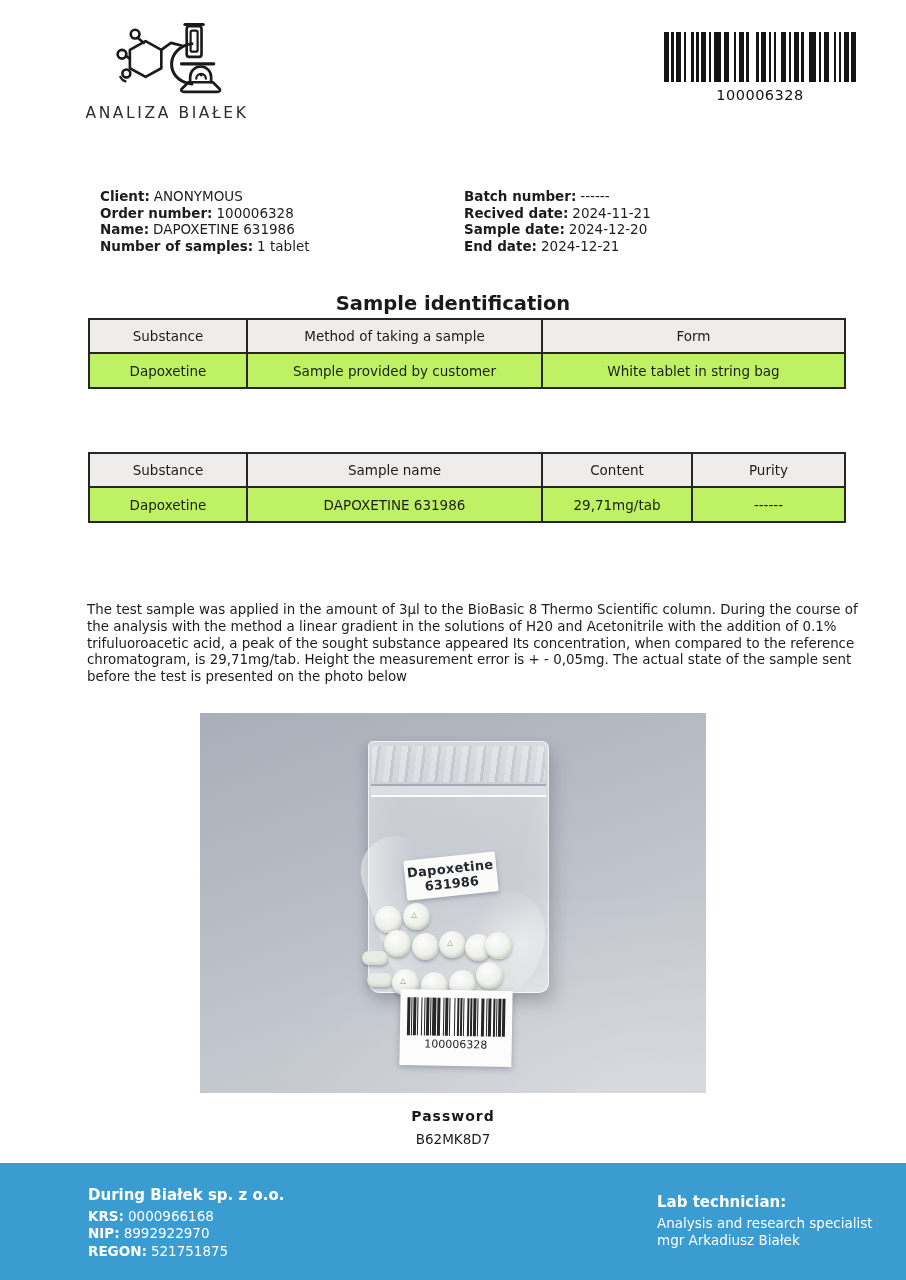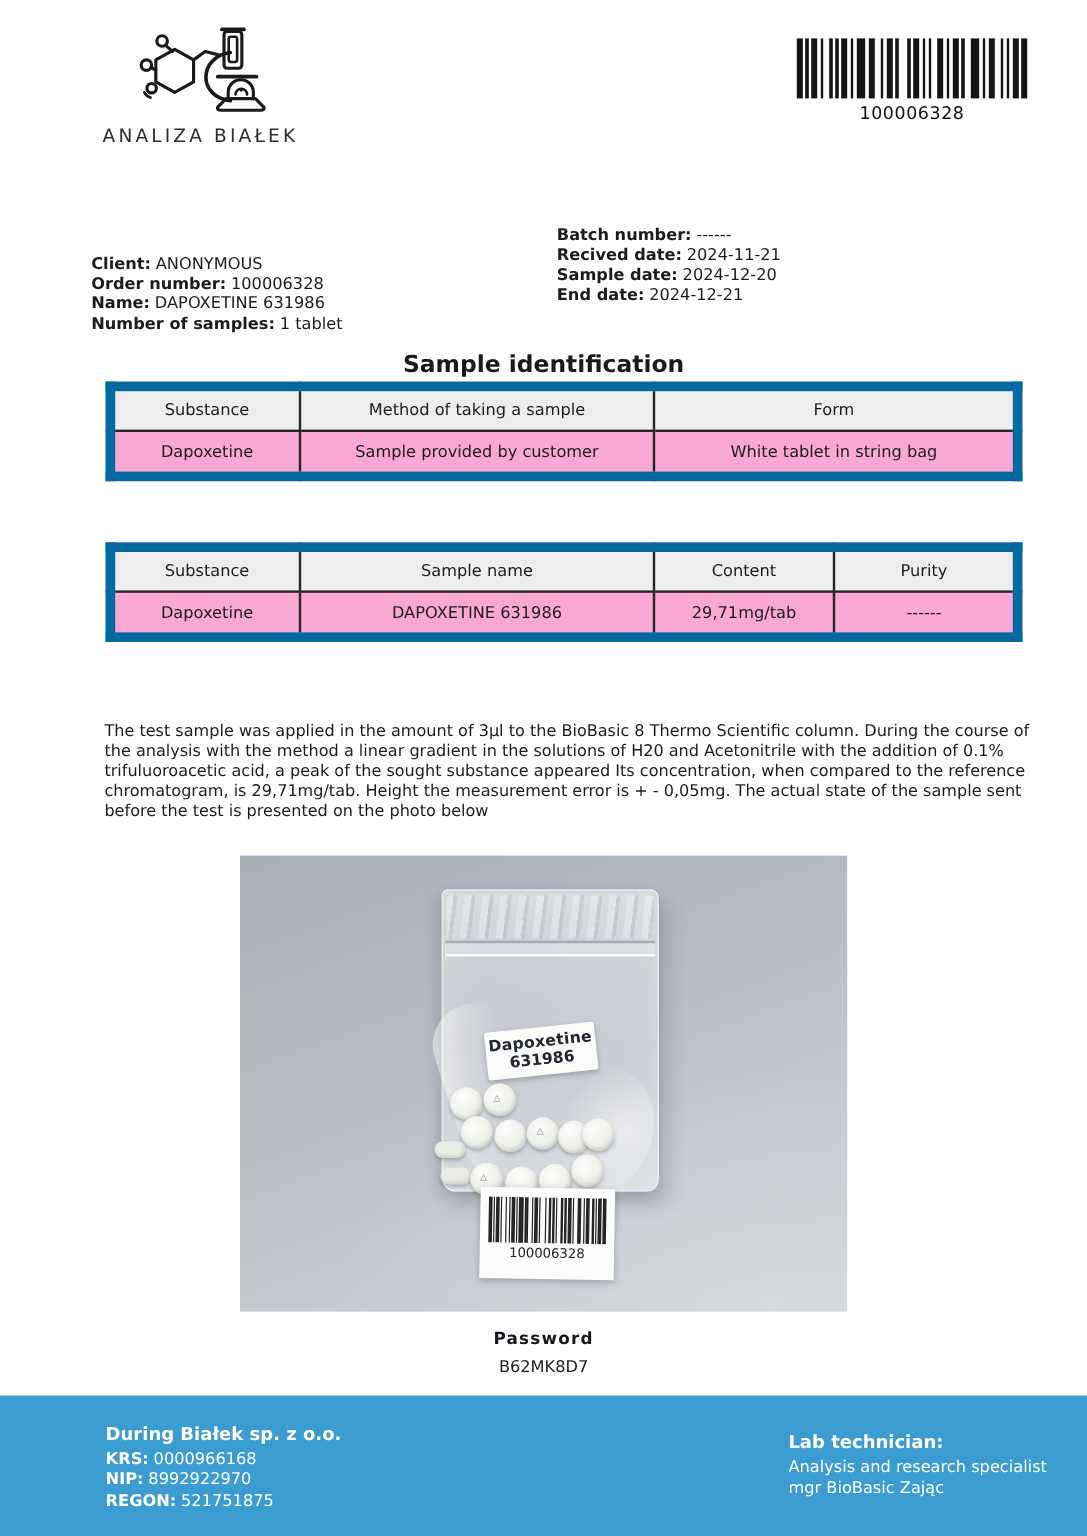--- a/index.html
+++ b/index.html
@@ -15,31 +15,31 @@
   .barcode{display:flex;width:100%;height:100%;}
   .barcode i{display:block;height:100%;flex-basis:0;}
   .barcode .br{background:#141414;}
   .barcode-bars{height:50px;}
   .barcode-num{text-align:center;font-size:14.5px;margin-top:5px;letter-spacing:.5px;color:#111;}
 
   .title{position:absolute;top:141px;left:0;width:100%;text-align:center;
          font-size:20.5px;font-weight:bold;color:#1a1a1a;}
 
   
-  .info-left{position:absolute;left:76px;top:188px;margin-top:24px;}
+  .info-left{position:absolute;left:100px;top:188px;}
   .info-right{position:absolute;left:464px;top:188px;}
   .kv{font-size:13.5px;line-height:16.6px;white-space:nowrap;}
   .kv-label{font-weight:bold;margin-right:4px;}
 
   
   .h2{position:absolute;left:0;width:100%;text-align:center;font-size:19.5px;font-weight:bold;color:#1a1a1a;}
 
   
   table.rpt{position:absolute;left:88px;width:756px;border-collapse:collapse;table-layout:fixed;
-            border:8px solid #0369a1;background:#f9a8d4;}
+            border:2px solid #0369a1;background:#bef264;}
   table.rpt th,table.rpt td{border:2px solid #262626;text-align:center;vertical-align:middle;
             font-weight:normal;font-size:13.5px;color:#1c1c1c;padding:0;}
   table.rpt th{height:32px;background:#eeedec;}
   table.rpt td{height:33px;}
 
   
   .comment{position:absolute;left:87px;top:602px;width:783px;font-size:13.4px;line-height:16.8px;color:#1c1c1c;}
 
   
   .photo{position:absolute;left:200px;top:713px;width:506px;height:380px;overflow:hidden;
@@ -341,17 +341,17 @@
   <div class="footer">
     <div class="f-col f-col1">
       <div class="f-title">During Białek sp. z o.o.</div>
       <div class="f-kv"><b>KRS:</b><span>0000966168</span></div>
       <div class="f-kv"><b>NIP:</b><span>8992922970</span></div>
       <div class="f-kv"><b>REGON:</b><span>521751875</span></div>
     </div>
     <div class="f-col f-col3">
       <div class="f-title">Lab technician:</div>
       <div>Analysis and research specialist</div>
-      <div>mgr BioBasic Zając</div>
+      <div>mgr Arkadiusz Białek</div>
     </div>
   </div>
 
 </div>
 
 </body></html>

